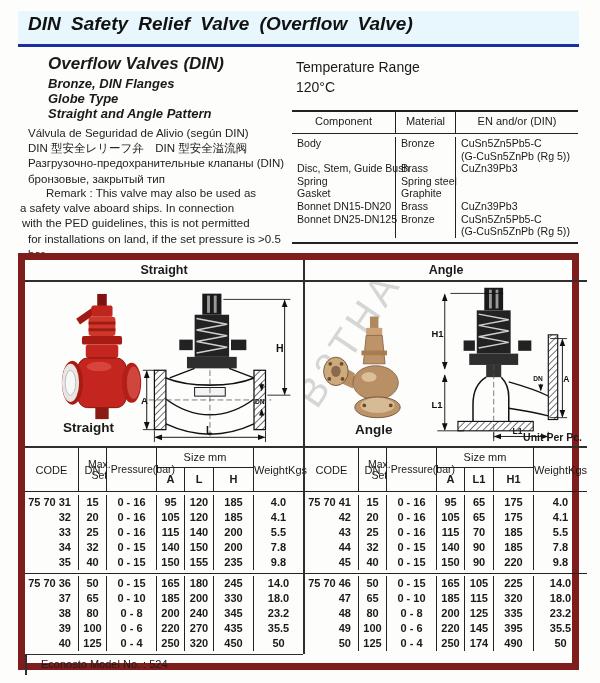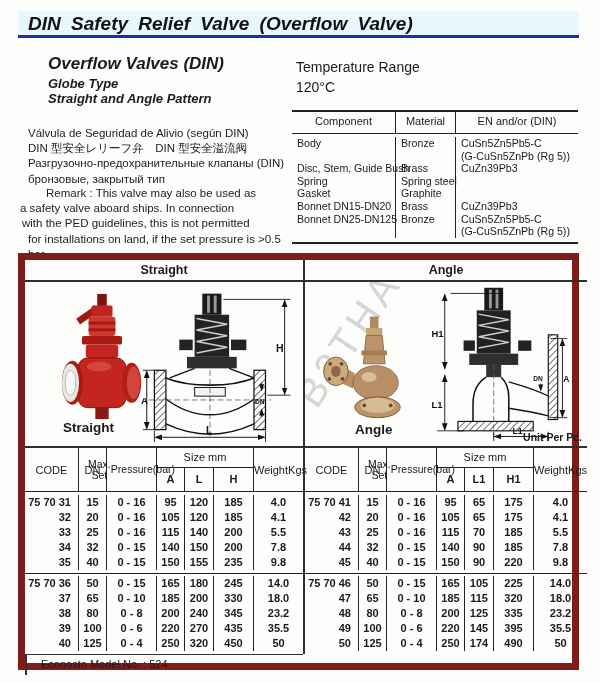--- a/index.html
+++ b/index.html
@@ -4,21 +4,21 @@
 <style>
   * { box-sizing: border-box; margin: 0; padding: 0; }
   html,body { background:#fff; }
   .page {
     position: relative; width: 600px; height: 683px;
     background:#fdfdfc; overflow: hidden;
     font-family: "Liberation Sans", sans-serif; color:#1a1a1a;
   }
   
   .title-bar {
-    position:absolute; left:18px; top:11px; width:561px; height:27px;
+    position:absolute; left:18px; top:11px; width:561px; height:36px;
     background:#e7f7fd; border-bottom:3px solid #1c2fa0;
     font-size:19px; font-weight:700; font-style:italic;
     line-height:25px; padding-left:10px; word-spacing:5px; color:#111;
   }
   
   .prod { position:absolute; left:48px; top:54px; }
   .prod-heading { font-size:17px; font-weight:700; font-style:italic; margin-bottom:2px; }
   .prod-line { font-size:13px; font-weight:700; font-style:italic; line-height:15px; }
   .translations { position:absolute; left:28px; top:126px; font-size:11.5px; line-height:15.2px; color:#222; }
   .remark { position:absolute; left:16px; top:186px; width:286px; font-size:11.5px; line-height:15.2px; color:#222; }
@@ -81,20 +81,21 @@
 </style>
 </head>
 <body>
 
 <div class="page">
 
   <div class="title-bar">DIN  Safety Relief Valve  (Overflow Valve)</div>
 
   <div class="prod">
     <div class="prod-heading">Overflow Valves (DIN)</div>
+    <div class="prod-line">Bronze, DIN Flanges</div>
     <div class="prod-line">Globe Type</div>
     <div class="prod-line">Straight and Angle Pattern</div>
   </div>
 
   <div class="translations">
     <div>Válvula de Seguridad de Alivio (según DIN)</div>
     <div>DIN 型安全レリーフ弁　DIN 型安全溢流阀</div>
     <div>Разгрузочно-предохранительные клапаны (DIN)</div>
     <div>бронзовые, закрытый тип</div>
   </div>

